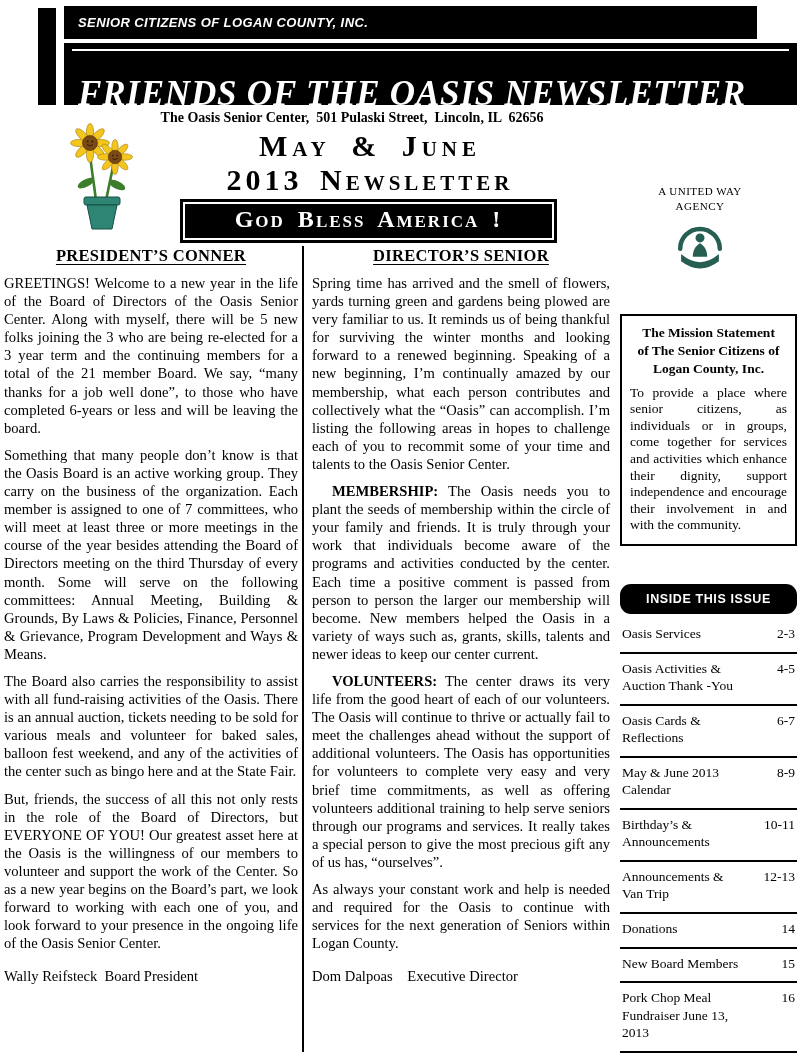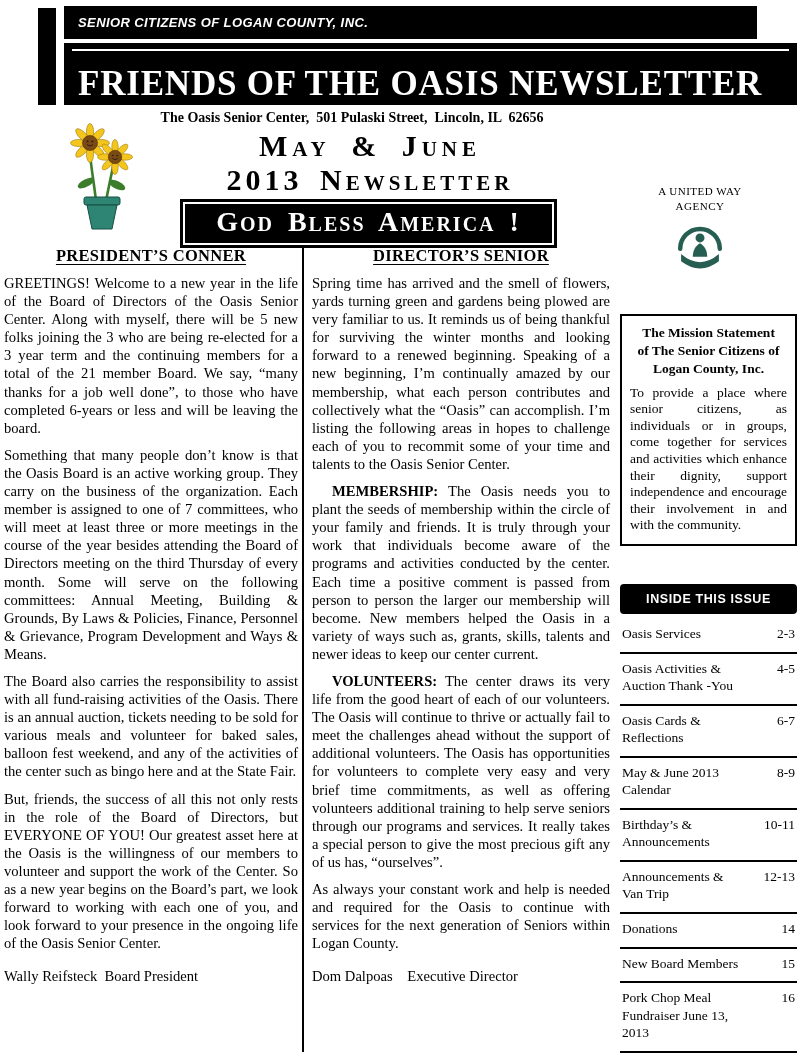--- a/index.html
+++ b/index.html
@@ -13,31 +13,31 @@
   .left-stub { position:absolute; left:38px; top:8px; width:18px; height:97px; background:#000; }
   .org-bar {
     position:absolute; left:64px; top:6px; width:693px; height:33px; background:#000;
     color:#fff; display:flex; align-items:center; padding-left:14px;
     font-family:"Liberation Sans", sans-serif; font-style:italic; font-weight:bold;
     font-size:13px; letter-spacing:.4px;
   }
   .title-banner { position:absolute; left:64px; top:43px; width:733px; height:62px; background:#000; color:#fff; padding:0 8px; }
   .banner-rule { height:2px; background:#fff; margin-top:6px; }
   .banner-title {
-    font-weight:bold; font-size:35px; letter-spacing:.8px; margin-top:13px; padding-left:6px; white-space:nowrap;
+    font-weight:bold; font-size:35px; letter-spacing:.8px; margin-top:23px; padding-left:6px; white-space:nowrap;font-style:italic;
   }
   .address { position:absolute; left:0; top:110px; width:704px; text-align:center; font-weight:bold; font-size:14px; }
   .sunflower { position:absolute; left:70px; top:121px; }
   .issue-line { position:absolute; left:180px; width:380px; text-align:center; font-weight:bold; font-variant:small-caps; }
   .issue-month { top:129px; font-size:30px; letter-spacing:5px; word-spacing:8px; }
   .issue-year  { top:163px; font-size:30px; letter-spacing:4px; word-spacing:6px; }
   .god-bless { position:absolute; left:180px; top:199px; width:377px; border:3px solid #000; background:#fff; padding:2px; }
   .god-bless-inner {
     background:#000; color:#fff; text-align:center; font-weight:bold;
-    font-size:28px; font-variant:small-caps; letter-spacing:2px; word-spacing:5px; padding:2px 0 5px;
+    font-size:24px; font-variant:small-caps; letter-spacing:2px; word-spacing:5px; padding:2px 0 5px;
   }
   .uw { position:absolute; left:640px; top:184px; width:120px; text-align:center; }
   .uw-label { font-weight:normal; font-size:11px; line-height:1.35; letter-spacing:.5px; white-space:pre-line; }
   .uw-logo { margin-top:4px; }
   
   .col-divider { position:absolute; left:302px; top:246px; width:2px; height:806px; background:#000; }
   .col-left { position:absolute; left:4px;  top:246px; width:294px; }
   .col-mid  { position:absolute; left:312px; top:246px; width:298px; }
   .col-heading {
     text-align:center; font-size:16.5px; font-weight:bold; letter-spacing:.3px;
@@ -48,21 +48,21 @@
   .signature { font-size:14.6px; margin-top:16px; }
   
   .mission-box { position:absolute; left:620px; top:314px; width:177px; border:2px solid #000; padding:8px 8px 10px; background:#fff; }
   .mission-title { text-align:center; font-weight:bold; font-size:13.5px; line-height:1.35; white-space:pre-line; margin-bottom:6px; }
   .mission-body { text-align:justify; font-size:13.5px; line-height:1.23; }
   
   .toc { position:absolute; left:620px; top:584px; width:177px; }
   .toc-header {
     background:#000; color:#fff; text-align:center; padding:8px 0;
     font-family:"Liberation Sans", sans-serif; font-weight:bold; font-size:12.5px;
-    letter-spacing:.6px; border-radius:4px; margin-bottom:5px;
+    letter-spacing:.6px; border-radius:11px; margin-bottom:5px;
   }
   .toc-row {
     display:flex; justify-content:space-between; align-items:flex-start;
     border-bottom:2px solid #000; padding:6px 2px 9px 2px; font-size:13.5px;
   }
   .toc-label { width:118px; line-height:1.3; white-space:pre-line; }
   .toc-pages { line-height:1.3; }
 </style>
 </head>
 <body>

